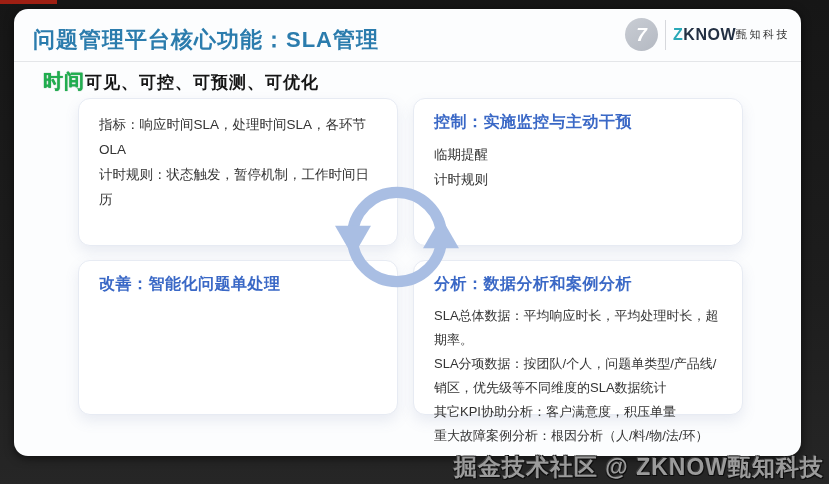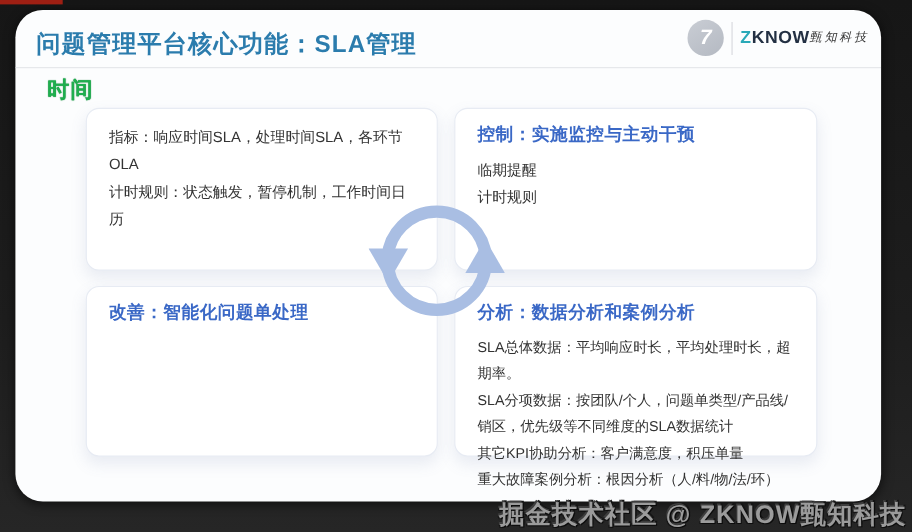--- a/index.html
+++ b/index.html
@@ -18,21 +18,21 @@
     width: 57px; height: 4px;
     background: #9e1f13;
     z-index: 8;
   }
 
   .slide {
     position: absolute;
     left: 14px; top: 9px;
     width: 787px; height: 447px;
     background: #fcfdfe;
-    border-radius: 25px;
+    border-radius: 14px;
     box-shadow: 0 2px 10px rgba(0,0,0,0.6);
     overflow: hidden;
   }
 
   .slide-title {
     position: absolute; left: 19px; top: 16px;
     font-size: 22px; font-weight: bold;
     color: #2b7cad;
     letter-spacing: 1px;
   }
@@ -47,21 +47,21 @@
   .logo-circle {
     width: 33px; height: 33px; border-radius: 50%;
     background: linear-gradient(145deg, #c9cdd4, #b4b9c2);
     display: flex; align-items: center; justify-content: center;
     color: #ffffff; font-weight: bold; font-size: 19px; font-style: italic;
   }
   .logo-vline { width: 1px; height: 30px; background: #d6d8dc; }
   .logo-text { display: flex; flex-direction: row; line-height: 1.1; padding-right: 6px; }
   .logo-brand { font-size: 16px; font-weight: bold; color: #233043; letter-spacing: 0.5px; }
   .logo-brand .z { color: #2aa9b8; }
-  .logo-cn { font-size: 11px; color: #333; letter-spacing: 2.5px; margin-top: 2px; font-style: italic; }
+  .logo-cn { font-size: 11px; color: #333; letter-spacing: 2.5px; margin-top: 2px; }
 
   
   .subtitle { position: absolute; left: 19px; top: 59px; display: flex; align-items: baseline; padding-left: 10px; }
   .subtitle .hl {
     color: #1faf4e; font-size: 20px; font-weight: bold;
     text-shadow: 0 0 1px #0c7a33;
     letter-spacing: 1px;
   }
   .subtitle .rest { color: #151515; font-size: 17px; font-weight: bold; letter-spacing: 1px; }
 
@@ -124,20 +124,21 @@
       <div class="logo-text">
         <div class="logo-brand"><span class="z">Z</span><span>KNOW</span></div>
         <div class="logo-cn">甄知科技</div>
       </div>
     </div>
 
     <div class="header-divider"></div>
 
     <div class="subtitle">
       <span class="hl">时间</span>
+        <span class="rest">可见、可控、可预测、可优化</span>
     </div>
 
     <div class="card card-tl">
       <div class="card-line">指标：响应时间SLA，处理时间SLA，各环节OLA</div>
       <div class="card-line">计时规则：状态触发，暂停机制，工作时间日历</div>
     </div>
 
     <div class="card card-tr">
       <div class="card-title">控制：实施监控与主动干预</div>
       <div class="card-line">临期提醒</div>

